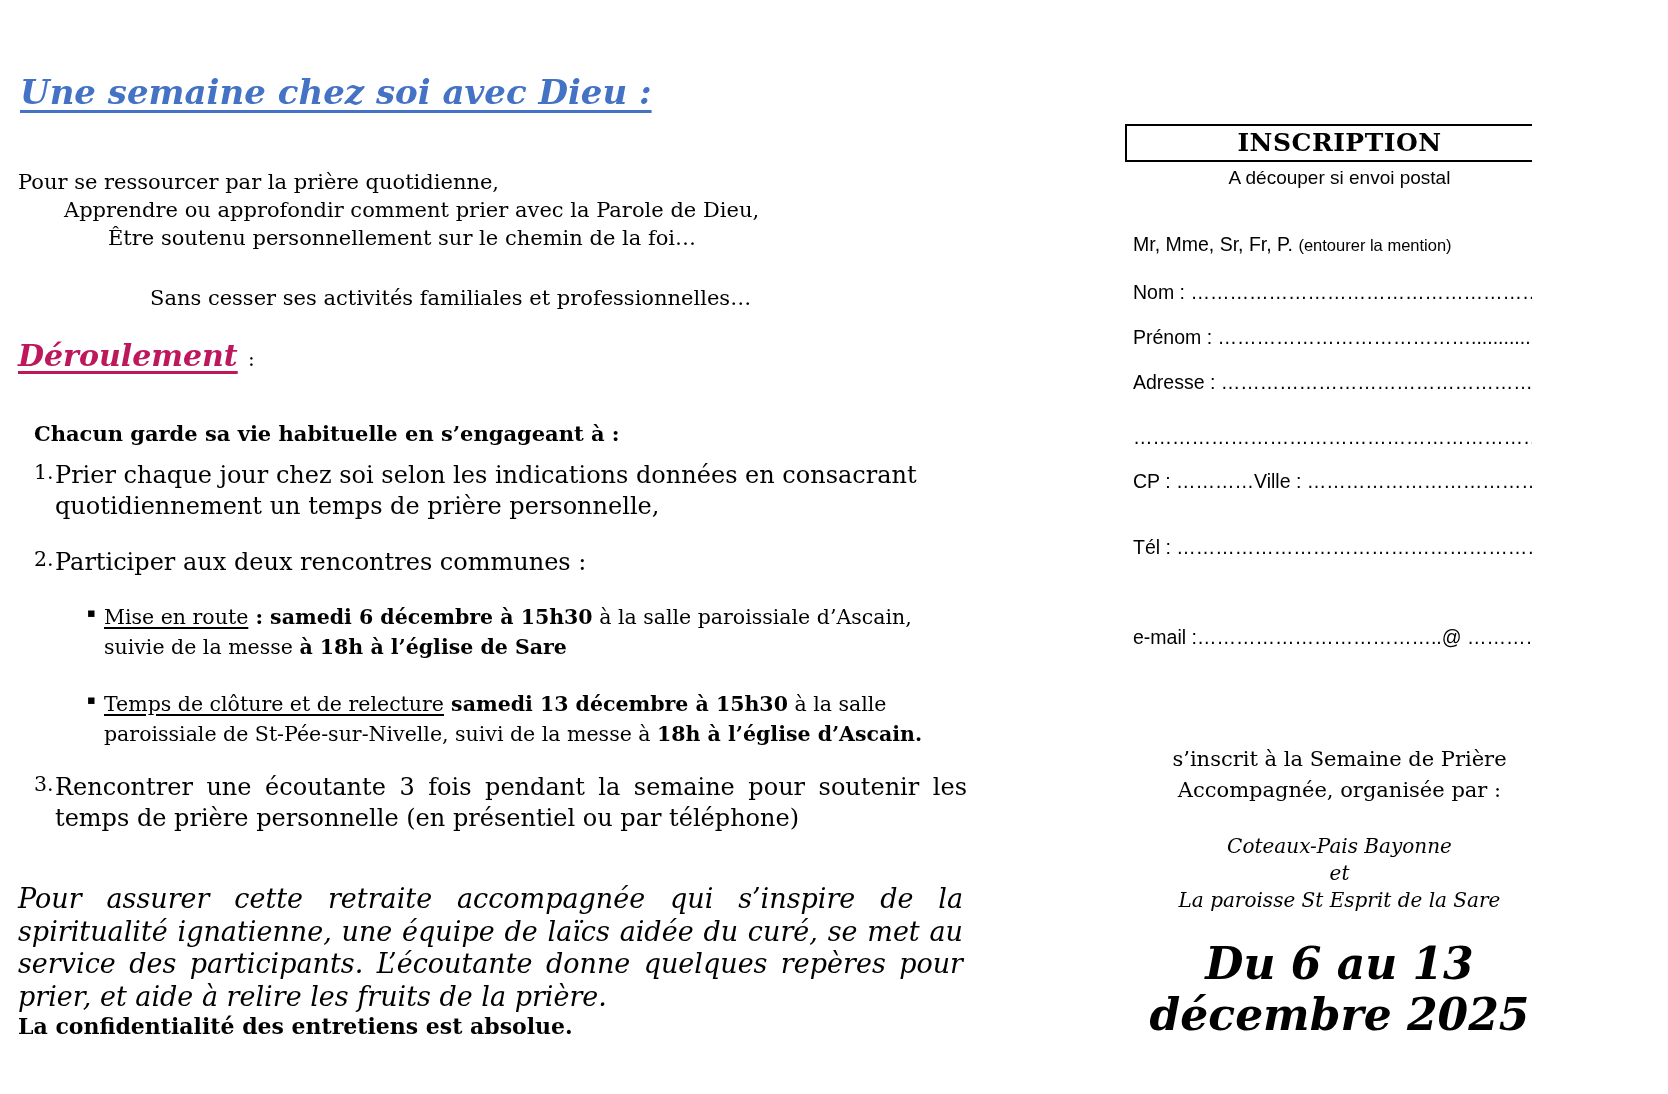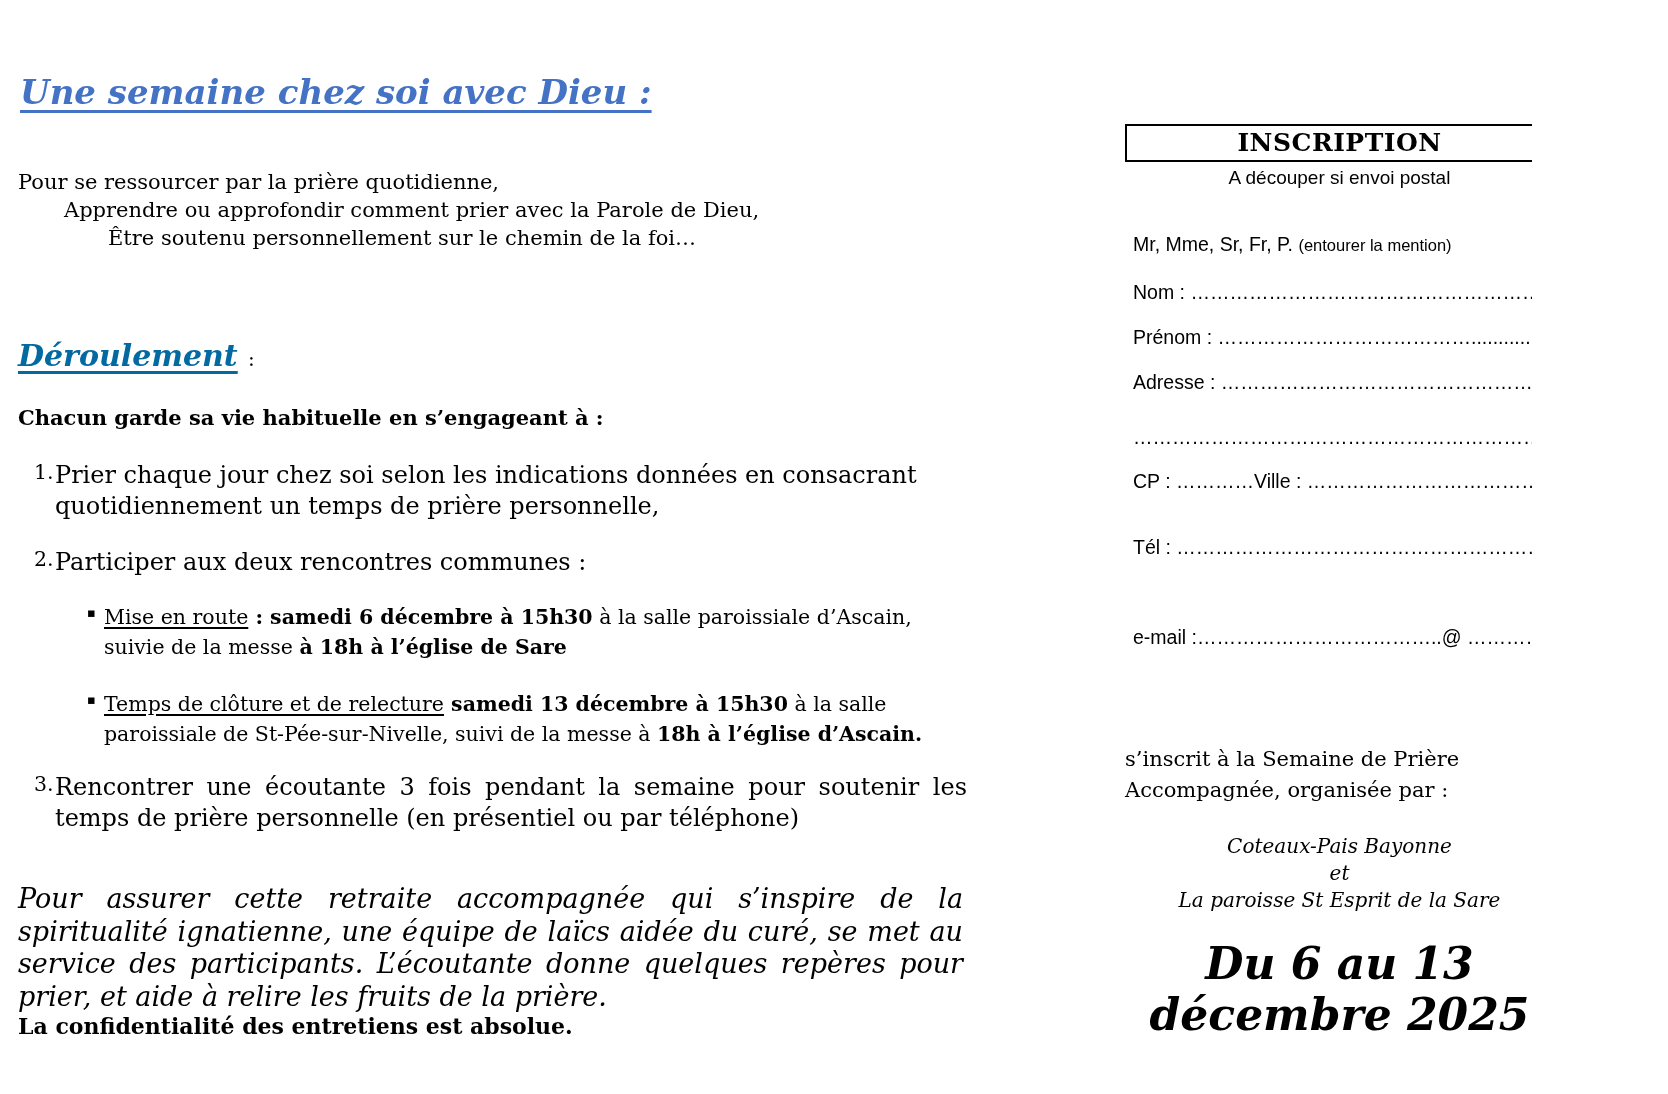--- a/index.html
+++ b/index.html
@@ -18,23 +18,23 @@
     text-decoration:underline;
     text-decoration-thickness:3px;
     text-underline-offset:6px;
   }
   .intro{position:absolute;margin:0;font-size:21px;}
   .l0{left:18px;top:170px;}
   .l1{left:64px;top:198px;}
   .l2{left:108px;top:226px;}
   .tagline{position:absolute;left:150px;top:286px;margin:0;font-size:21px;}
   .heading{position:absolute;left:18px;top:338px;margin:0;font-size:30px;font-weight:bold;font-style:italic;}
-  .h-word{color:#0369a1;text-decoration:underline;text-decoration-thickness:2.5px;text-underline-offset:5px;}
+  .h-word{color:#be185d;text-decoration:underline;text-decoration-thickness:2.5px;text-underline-offset:5px;}
   .h-colon{color:#000;font-size:20px;font-weight:normal;font-style:normal;margin-left:4px;}
-  .lead{position:absolute;left:18px;top:405px;margin:0;font-size:21px;font-weight:bold;}
+  .lead{position:absolute;left:18px;top:405px;margin:16px;font-size:21px;font-weight:bold;}
   .li{position:absolute;left:0;margin:0;}
   .li .num{position:absolute;left:34px;font-size:20.5px;}
   .li-text{margin-left:55px;width:912px;font-size:24px;line-height:31px;}
   .li1{top:460px;}
   .li2{top:547px;}
   .li3{top:772px;}
   .li3 .li-text{text-align:justify;}
   .bullet{position:absolute;left:0;margin:0;}
   .bm{position:absolute;left:87px;top:3px;font-size:13px;}
   .b-text{margin-left:104px;width:861px;font-size:20.5px;line-height:30px;}
@@ -65,39 +65,40 @@
   }
   .salut{top:233px;}
   .note{font-size:16.5px;}
   .f-nom{top:281px;}
   .f-prenom{top:326px;}
   .f-adresse{top:371px;}
   .f-adresse2{top:426px;}
   .f-cp{top:470px;}
   .f-tel{top:536px;}
   .f-email{top:626px;}
-  .sinscrit{position:absolute;left:1125px;top:744px;width:429px;text-align:left;font-size:21px;line-height:31px;}
+  .sinscrit{position:absolute;left:1125px;top:744px;width:429px;text-align:center;font-size:21px;line-height:31px;}
   .sinscrit p{margin:0;}
   .orgs{position:absolute;left:1125px;top:833px;width:429px;text-align:center;font-style:italic;font-size:20px;line-height:27px;}
   .orgs p{margin:0;}
   .date{
     position:absolute;left:1117px;top:938px;width:445px;margin:0;text-align:center;
     font-size:44px;font-weight:bold;font-style:italic;
   }
 </style>
 </head>
 <body>
 
 <div class="page">
 
   <h1 class="title">Une semaine chez soi avec Dieu :</h1>
 
   <p class="intro l0">Pour se ressourcer par la prière quotidienne,</p>
   <p class="intro l1">Apprendre ou approfondir comment prier avec la Parole de Dieu,</p>
   <p class="intro l2">Être soutenu personnellement sur le chemin de la foi…</p>
+  <p class="tagline">Sans cesser ses activités familiales et professionnelles…</p>
 
   <h2 class="heading"><span class="h-word">Déroulement</span><span class="h-colon"> :</span></h2>
 
   <p class="lead">Chacun garde sa vie habituelle en s’engageant à :</p>
 
   <div class="li li1">
     <span class="num">1.</span>
     <div class="li-text">Prier chaque jour chez soi selon les indications données en consacrant quotidiennement un temps de prière personnelle,</div>
   </div>
 

